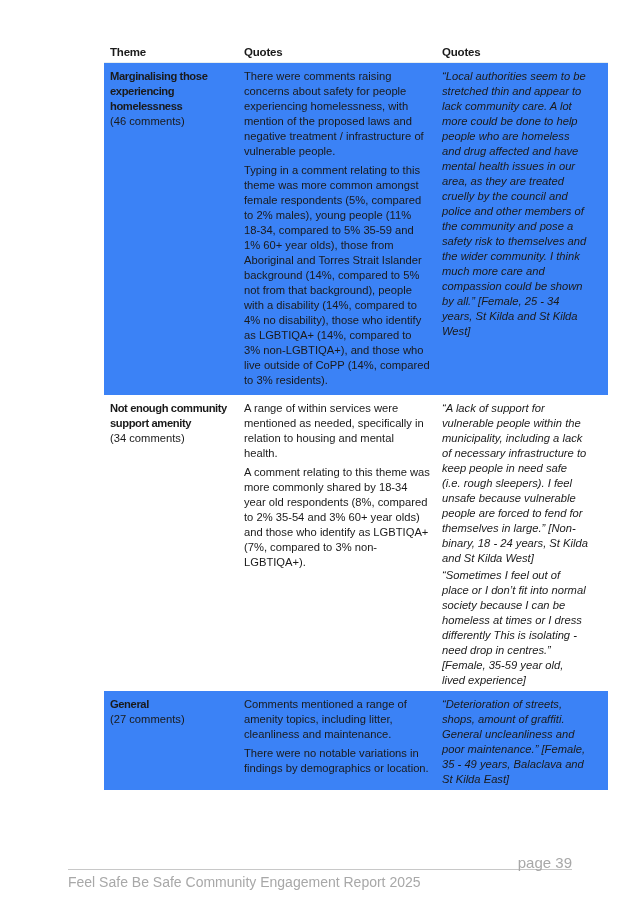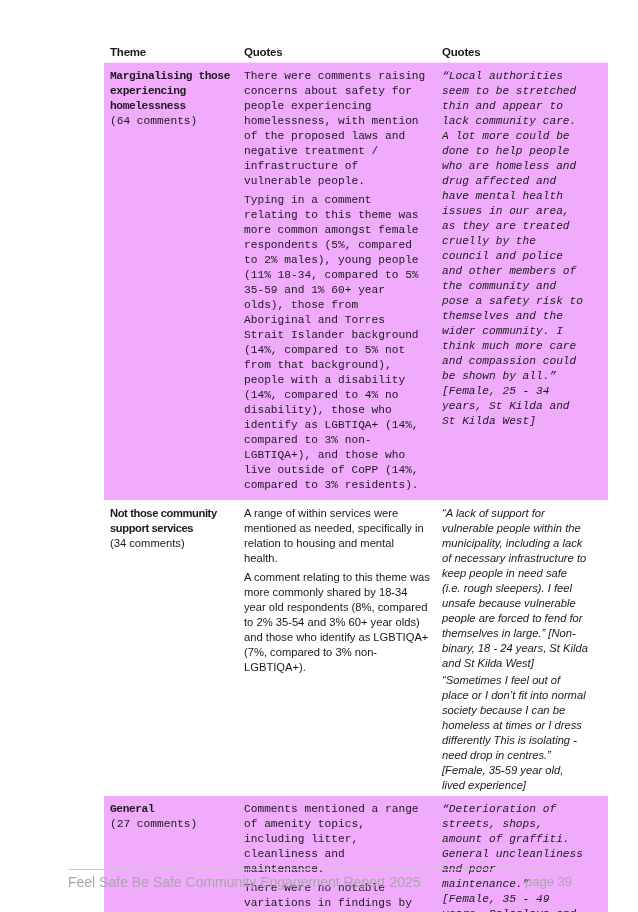--- a/index.html
+++ b/index.html
@@ -3,30 +3,30 @@
 <meta charset="utf-8">
 <style>
   html, body { margin: 0; padding: 0; background: #ffffff; }
   body { width: 638px; height: 912px; position: relative; font-family: "Liberation Sans", sans-serif; color: #1a1a1a; overflow: hidden; }
   .page { position: absolute; left: 66px; top: 44px; width: 504px; margin-left: 38px; }
   table { border-collapse: collapse; width: 504px; table-layout: fixed; }
   col.c1 { width: 134px; } col.c2 { width: 198px; } col.c3 { width: 172px; }
   th { text-align: left; font-size: 11.5px; font-weight: bold; padding: 2px 6px 4px 6px; letter-spacing: -0.2px; }
   th:first-child { padding-left: 6px; }
   td { vertical-align: top; font-size: 11.2px; line-height: 15px; padding: 6px 6px 3px 6px; }
-  tr.shaded td { background: #f0abfc; font-family: Liberation Mono, monospace; }
+  tr.shaded td { background: #3b82f6; }
   tr.header { border-bottom: 1px solid #e6eef0; }
   .theme-title { font-weight: bold; letter-spacing: -0.4px; display: block; }
   .theme-count { display: block; }
   .summary p { margin: 0 0 4px 0; }
   .quote p { margin: 0 0 0 0; font-style: italic; }
   td.quote { padding-right: 20px; }
   .footer-line { position: absolute; left: 68px; top: 869px; width: 504px; height: 1px; background: #c8c8c8; }
   .footer-left { position: absolute; left: 68px; top: 874px; font-size: 14px; color: #a8a8a8; }
-  .footer-right { position: absolute; right: 66px; top: 874px; font-size: 13px; color: #a8a8a8; }
+  .footer-right { position: absolute; right: 66px; top: 854px; font-size: 15px; color: #a8a8a8; }
 </style>
 </head>
 <body>
 
 <div class="page">
   <table>
     <colgroup>
         <col class="c1">
         <col class="c2">
         <col class="c3">
@@ -35,33 +35,33 @@
       <tr class="header">
         <th>Theme</th>
         <th>Quotes</th>
         <th>Quotes</th>
       </tr>
     </thead>
     <tbody>
       <tr class="shaded">
         <td>
           <span class="theme-title">Marginalising those experiencing homelessness</span>
-          <span class="theme-count">(64 comments)</span>
+          <span class="theme-count">(46 comments)</span>
         </td>
         <td class="summary">
           <p>There were comments raising concerns about safety for people experiencing homelessness, with mention of the proposed laws and negative treatment / infrastructure of vulnerable people.</p>
           <p>Typing in a comment relating to this theme was more common amongst female respondents (5%, compared to 2% males), young people (11% 18-34, compared to 5% 35-59 and 1% 60+ year olds), those from Aboriginal and Torres Strait Islander background (14%, compared to 5% not from that background), people with a disability (14%, compared to 4% no disability), those who identify as LGBTIQA+ (14%, compared to 3% non-LGBTIQA+), and those who live outside of CoPP (14%, compared to 3% residents).</p>
         </td>
         <td class="quote">
           <p>“Local authorities seem to be stretched thin and appear to lack community care.  A lot more could be done to help people who are homeless and drug affected and have mental health issues in our area, as they are treated cruelly by the council and police and other members of the community and pose a safety risk to themselves and the wider community. I think much more care and compassion could be shown by all.” [Female, 25 - 34 years, St Kilda and St Kilda West]</p>
         </td>
       </tr>
       <tr>
         <td>
-          <span class="theme-title">Not those community support services</span>
+          <span class="theme-title">Not enough community support amenity</span>
           <span class="theme-count">(34 comments)</span>
         </td>
         <td class="summary">
           <p>A range of within services were mentioned as needed, specifically in relation to housing and mental health.</p>
           <p>A comment relating to this theme was more commonly shared by 18-34 year old respondents (8%, compared to 2% 35-54 and 3% 60+ year olds) and those who identify as LGBTIQA+ (7%, compared to 3% non-LGBTIQA+).</p>
         </td>
         <td class="quote">
           <p>“A lack of support for vulnerable people within the municipality, including a lack of necessary infrastructure to keep people in need safe (i.e. rough sleepers). I feel unsafe because vulnerable people are forced to fend for themselves in large.” [Non-binary, 18 - 24 years, St Kilda and St Kilda West]</p>
           <p style="margin-top:2px">“Sometimes I feel out of place or I  don’t fit into normal society because I can be homeless at times or I dress differently This is isolating - need drop in centres.” [Female, 35-59 year old, lived experience]</p>
         </td>

